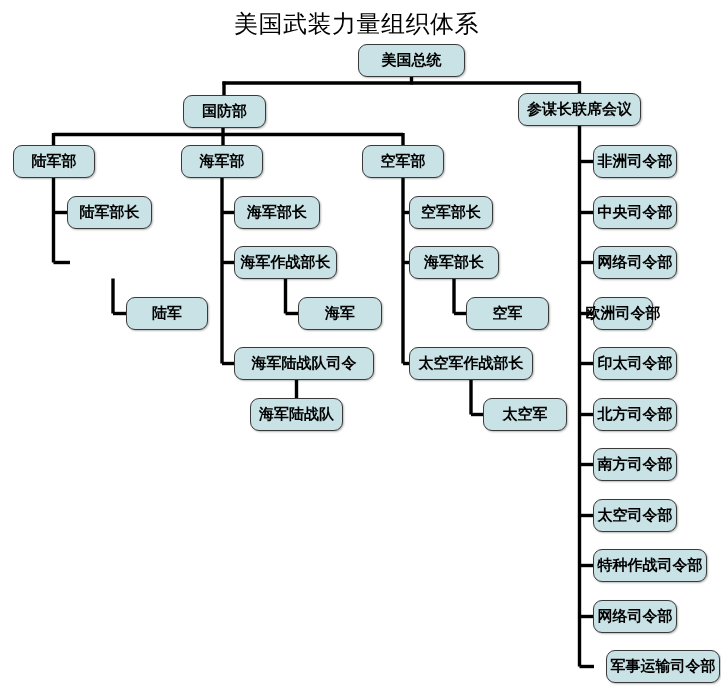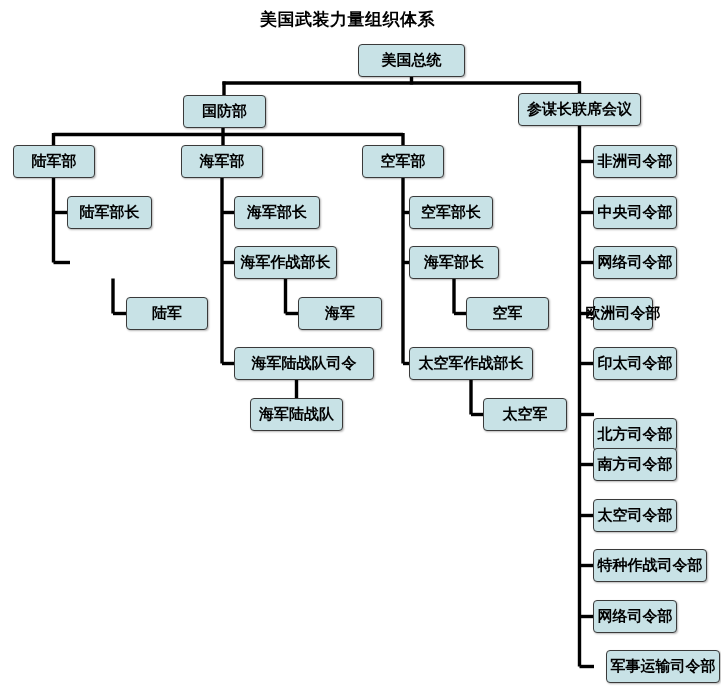--- a/index.html
+++ b/index.html
@@ -11,42 +11,41 @@
     position: relative;
     width: 721px;
     height: 697px;
     background: var(--background, #ffffff);
     overflow: hidden;
   }
   .chart-title {
     position: absolute;
     left: 234px;
     top: 8px;
-    font-size: 17px;
-    font-weight: bold;
+    font-size: 24px;
+    font-weight: normal;
     color: var(--text, #000000);
     white-space: nowrap;
     letter-spacing: 0.5px;
-    margin-left: 26px;
   }
   .connectors {
     position: absolute;
     left: 0; top: 0;
   }
   .connectors line {
     stroke: var(--connector, #000000);
     stroke-width: 3.4;
   }
   .node {
     position: absolute;
     box-sizing: border-box;
     height: 33px;
     background: var(--node-fill, #c8e2e6);
     border: 1.5px solid var(--node-border, #3a3a3a);
-    border-radius: 4px;
+    border-radius: 9px;
     display: flex;
     align-items: center;
     justify-content: center;
     font-size: 15px;
     font-weight: bold;
     color: var(--text, #000000);
     white-space: nowrap;
     box-shadow: 1px 1px 2px rgba(0,0,0,0.28);
   }
 </style>
@@ -128,20 +127,20 @@
   <div class="node" style="left:409px;top:246px;width:90px">海军部长</div>
   <div class="node" style="left:466px;top:297px;width:83px">空军</div>
   <div class="node" style="left:409px;top:347px;width:124px">太空军作战部长</div>
   <div class="node" style="left:483px;top:398px;width:84px">太空军</div>
 
   <div class="node" style="left:593px;top:145px;width:84px">非洲司令部</div>
   <div class="node" style="left:593px;top:196px;width:84px">中央司令部</div>
   <div class="node" style="left:593px;top:246px;width:84px">网络司令部</div>
   <div class="node" style="left:593px;top:297px;width:60px">欧洲司令部</div>
   <div class="node" style="left:593px;top:347px;width:84px">印太司令部</div>
-  <div class="node" style="left:593px;top:418px;width:84px">北方司令部</div>
+  <div class="node" style="left:593px;top:398px;width:84px">北方司令部</div>
   <div class="node" style="left:593px;top:448px;width:84px">南方司令部</div>
   <div class="node" style="left:593px;top:499px;width:84px">太空司令部</div>
   <div class="node" style="left:593px;top:549px;width:114px">特种作战司令部</div>
   <div class="node" style="left:593px;top:600px;width:84px">网络司令部</div>
   <div class="node" style="left:606px;top:650px;width:114px">军事运输司令部</div>
 
 </div>
 
 </body></html>

